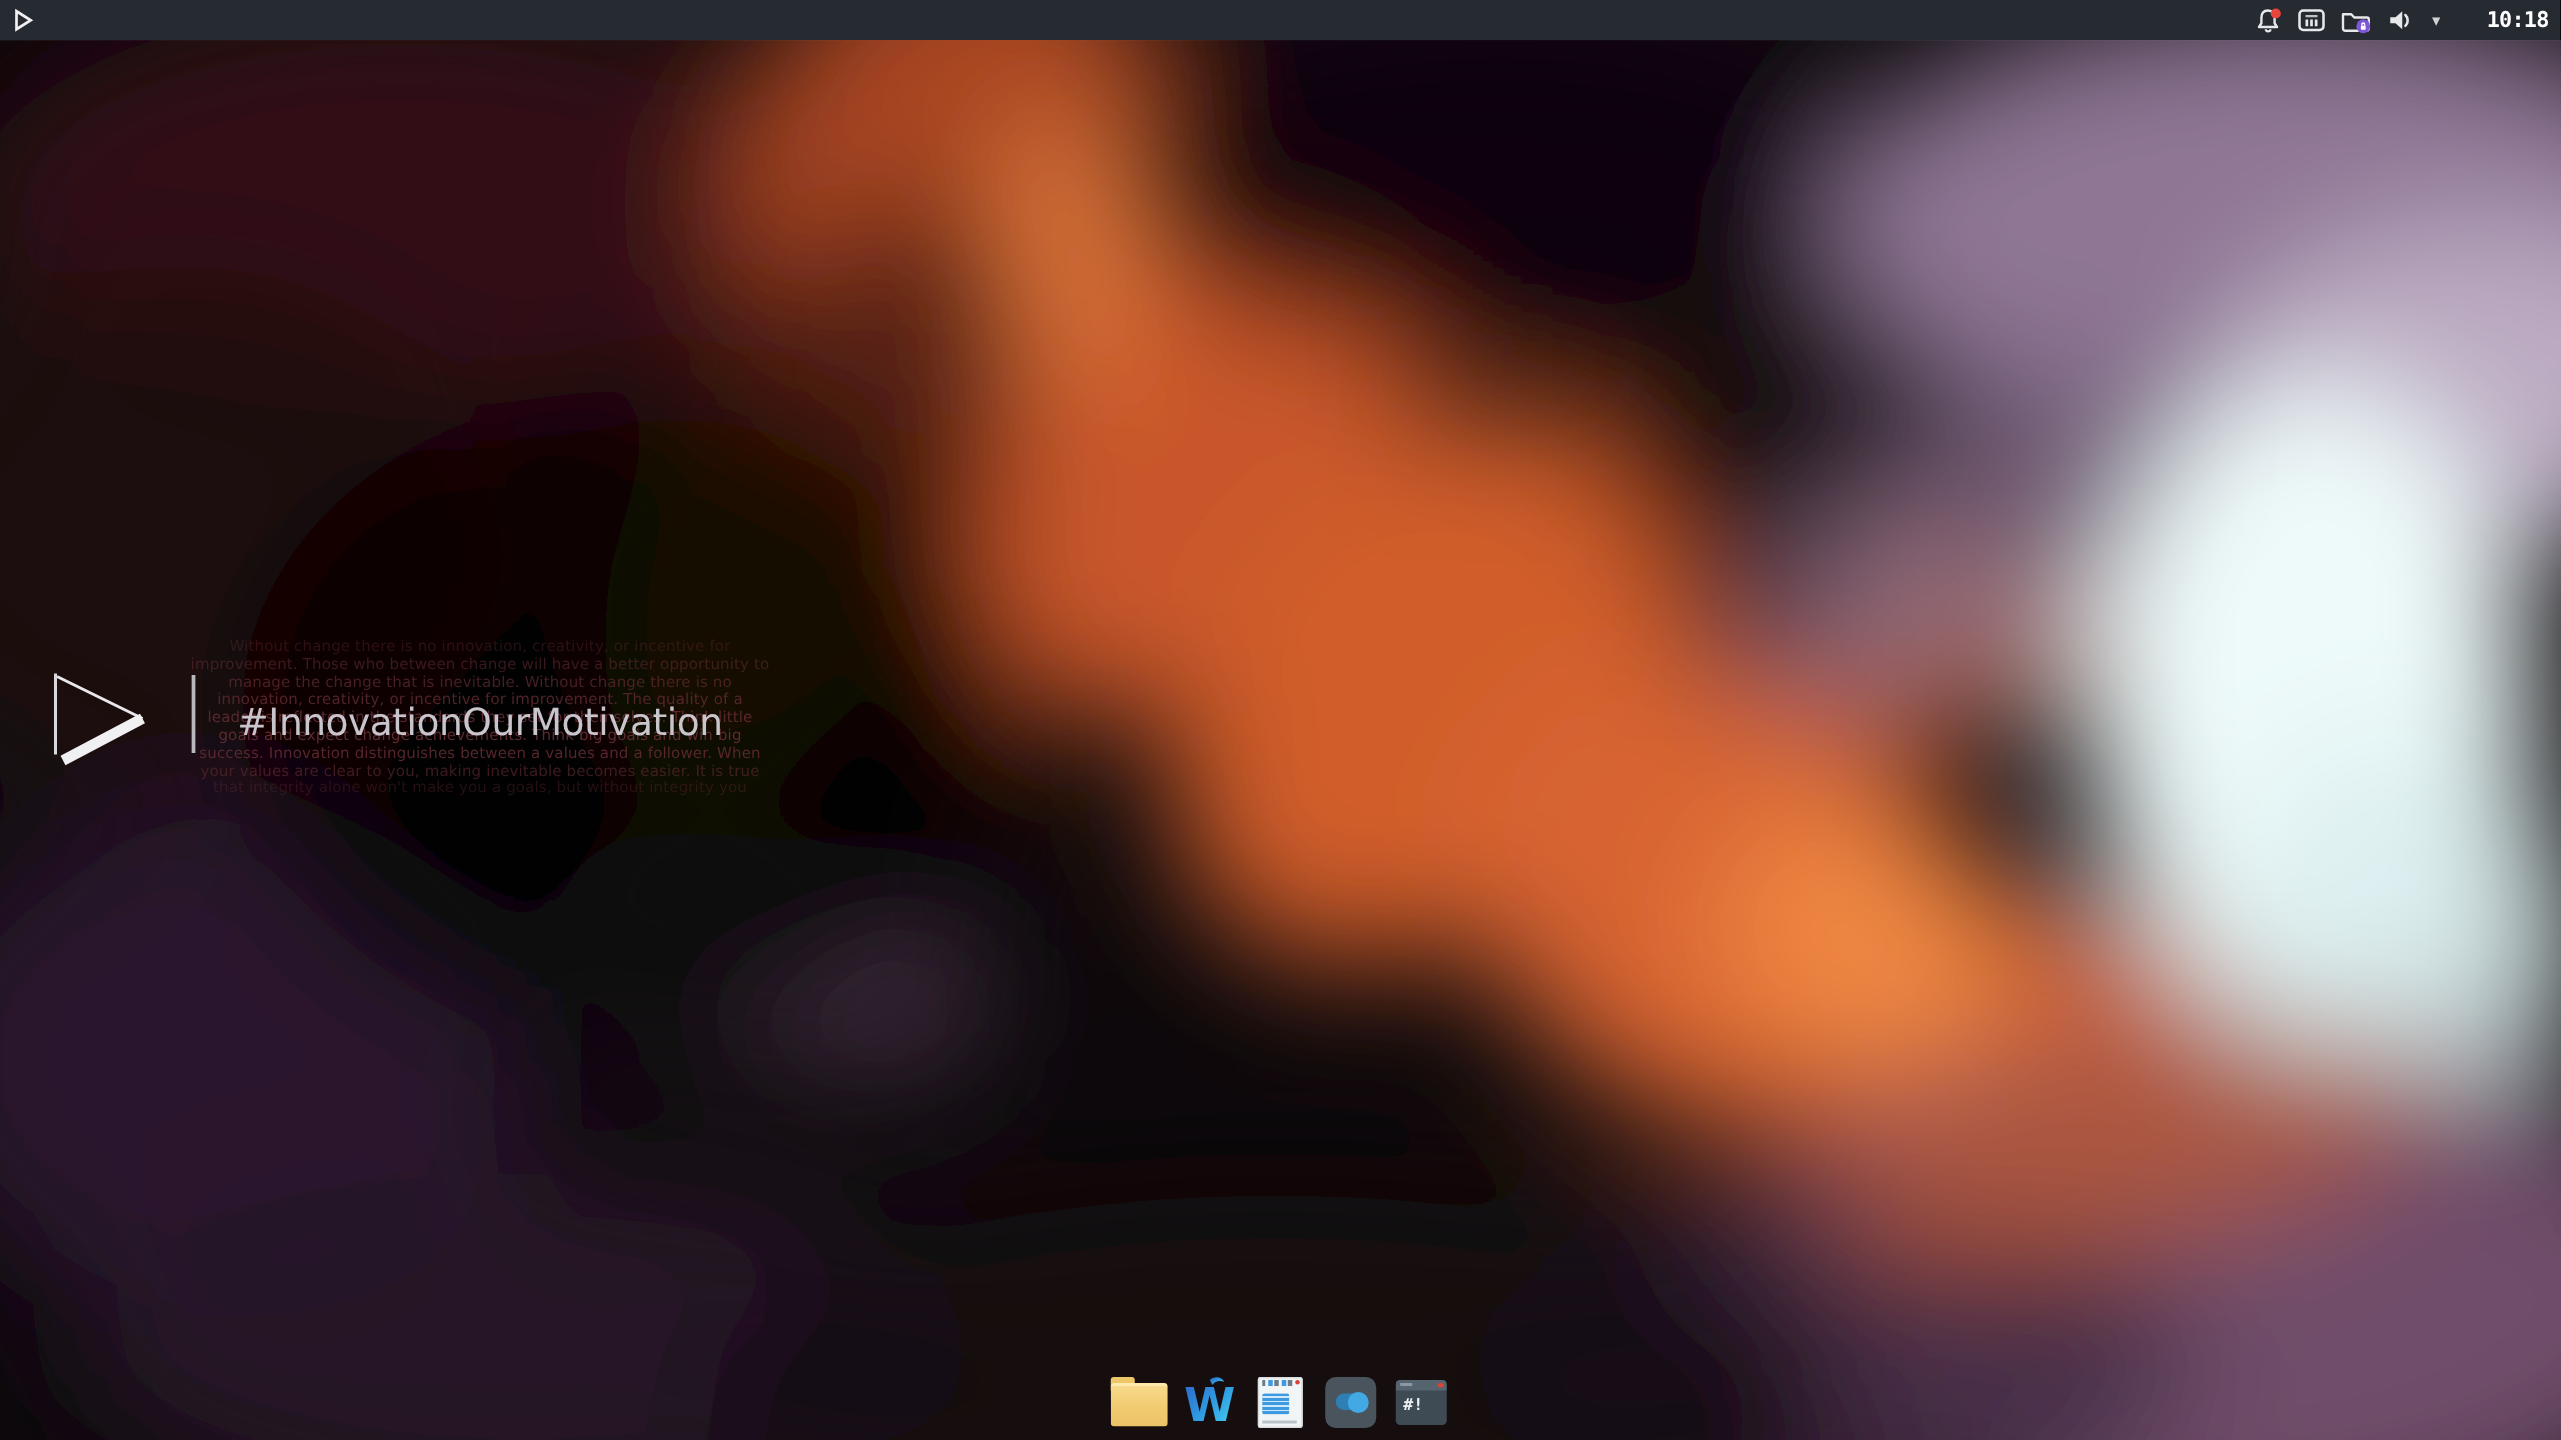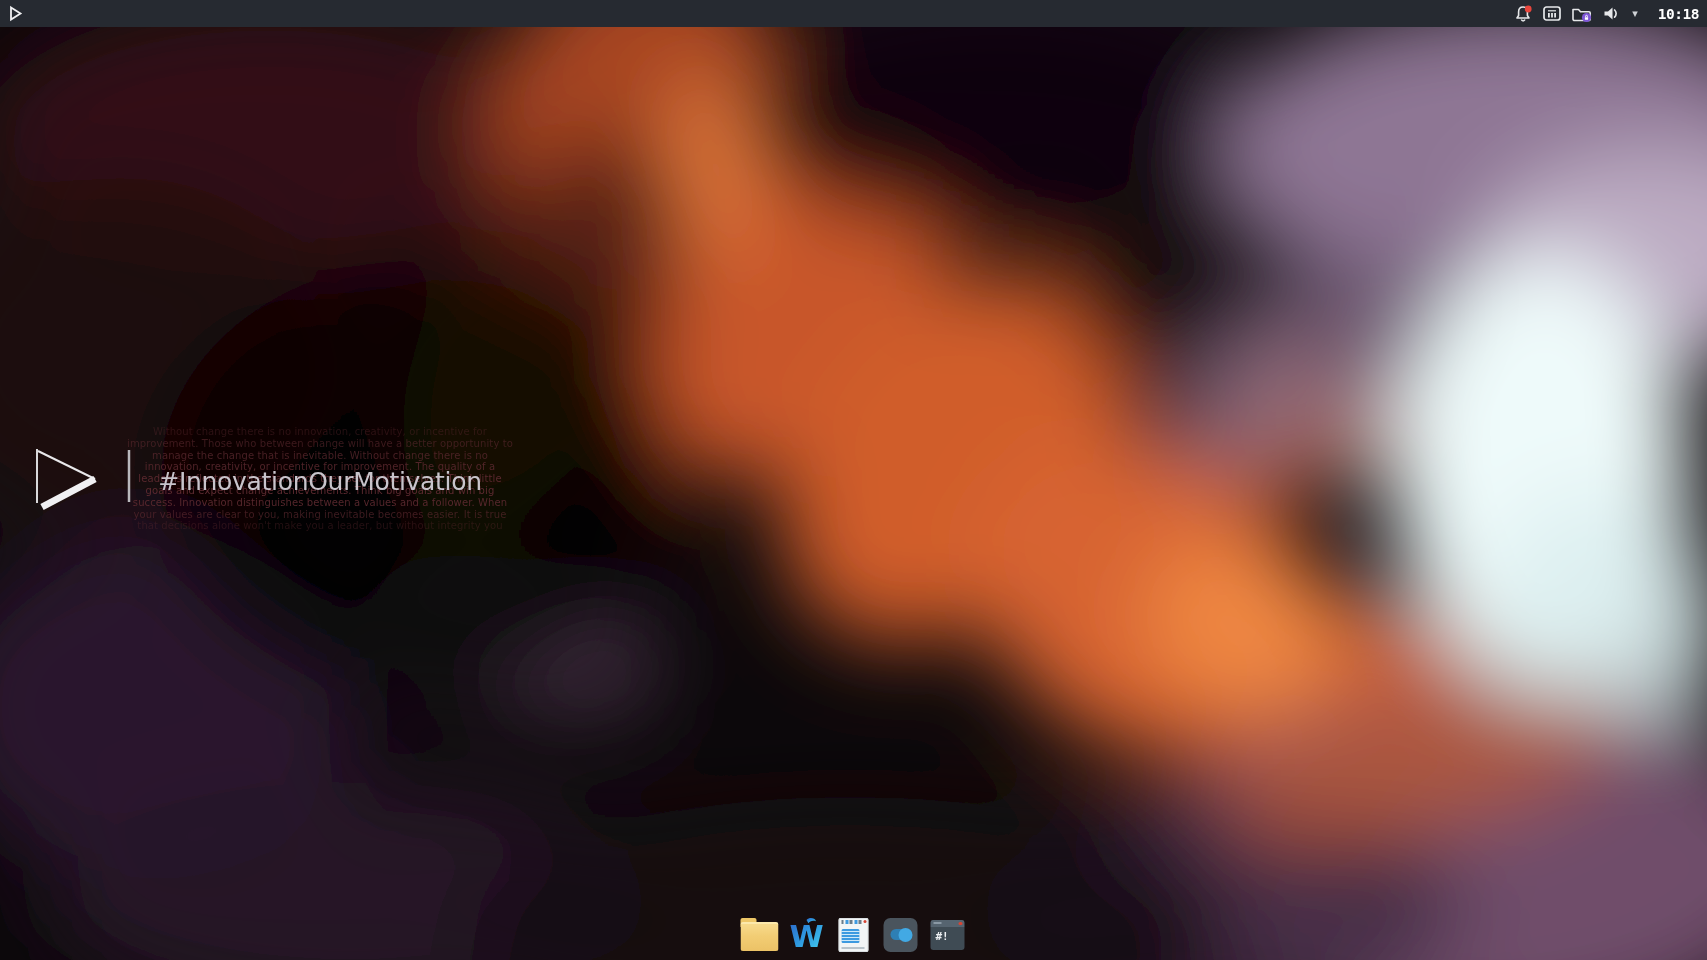--- a/index.html
+++ b/index.html
@@ -11,21 +11,21 @@
     position:absolute; top:0; left:0; width:1707px; height:27px;
     background:#262a31; display:flex; align-items:center;
     padding:0 8px 0 6px; z-index:10;
   }
   .topbar-logo { width:18px; height:18px; display:flex; align-items:center; justify-content:center; cursor:pointer; }
   .tray { margin-left:auto; display:flex; align-items:center; gap:9px; }
   .tray-ic { display:flex; align-items:center; justify-content:center; height:20px; }
   .caret { color:#cfd2d6; font-size:11px; line-height:20px; padding:0 2px; }
   .clock {
     color:#ffffff; font:700 14.5px "DejaVu Sans Mono", monospace;
-    letter-spacing:-0.5px; margin-left:9px;
+    letter-spacing:-0.5px; margin-left:20px;
   }
 
   
   .wallpaper { position:absolute; top:27px; left:0; width:1707px; height:933px; background:#0d090c; overflow:hidden; z-index:1; }
   .wallpaper svg { display:block; }
 
   
   .quote {
     position:absolute; left:110px; top:426px; width:420px; z-index:3;
     text-align:center; font-size:10px; line-height:11.8px;
@@ -176,21 +176,21 @@
 
 <div class="quote">
   <div>Without change there is no innovation, creativity, or incentive for</div>
   <div>improvement. Those who between change will have a better opportunity to</div>
   <div>manage the change that is inevitable. Without change there is no</div>
   <div>innovation, creativity, or incentive for improvement. The quality of a</div>
   <div>leader is reflected in the standards they set for themselves. Think little</div>
   <div>goals and expect change achievements. Think big goals and win big</div>
   <div>success. Innovation distinguishes between a values and a follower. When</div>
   <div>your values are clear to you, making inevitable becomes easier. It is true</div>
-  <div>that decisions alone won't make you a leader, but without integrity you</div>
+  <div>that integrity alone won't make you a goals, but without integrity you</div>
 </div>
 
 <div class="hashtag">#InnovationOurMotivation</div>
 
 <div class="hefftor-logo">
   <svg width="102" height="66" viewBox="0 0 102 66">
     <path d="M5 3 L5 57" stroke="#d8d8da" stroke-width="2"></path>
     <path d="M6 5 L63 33" stroke="#e8e8ea" stroke-width="2"></path>
     <path d="M63 33 L10 61" stroke="#f0f0f2" stroke-width="7"></path>
     <path d="M97 4 L97 56" stroke="#b9b9bd" stroke-width="2.5"></path>

